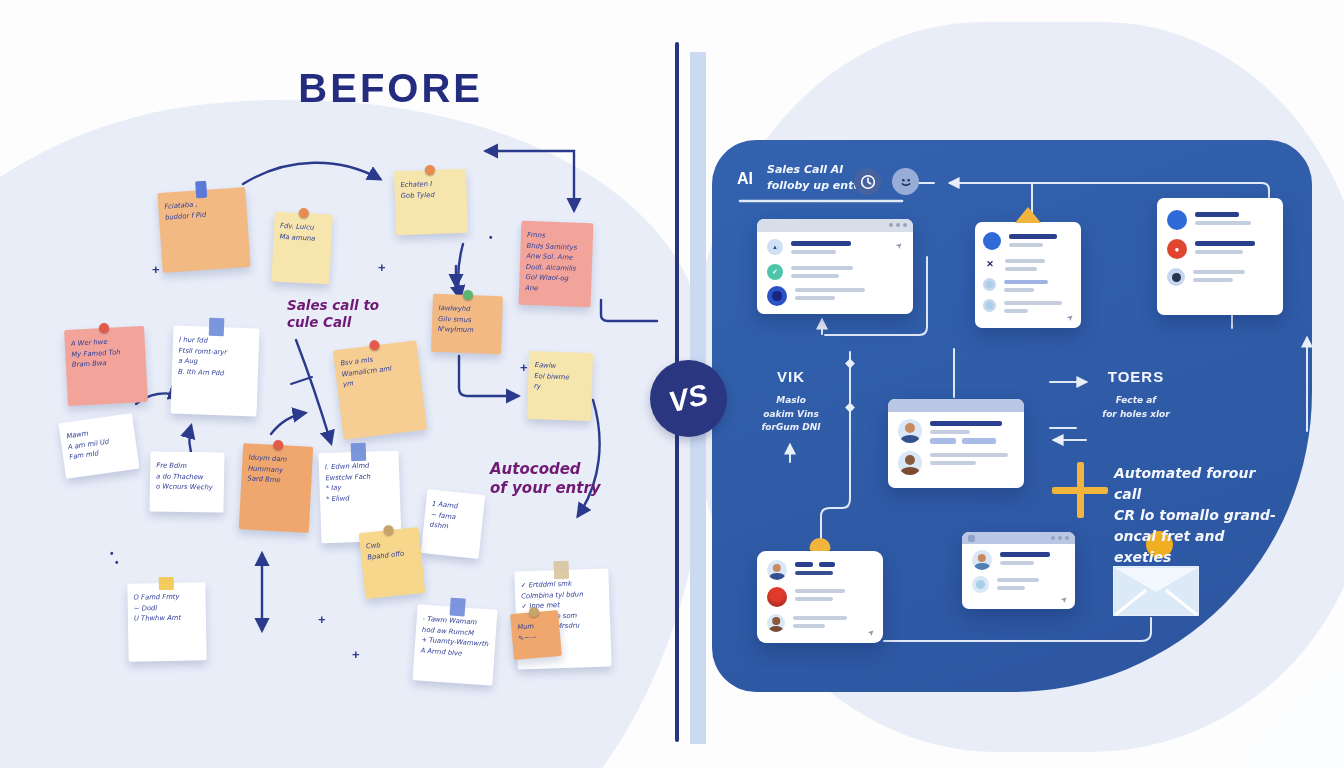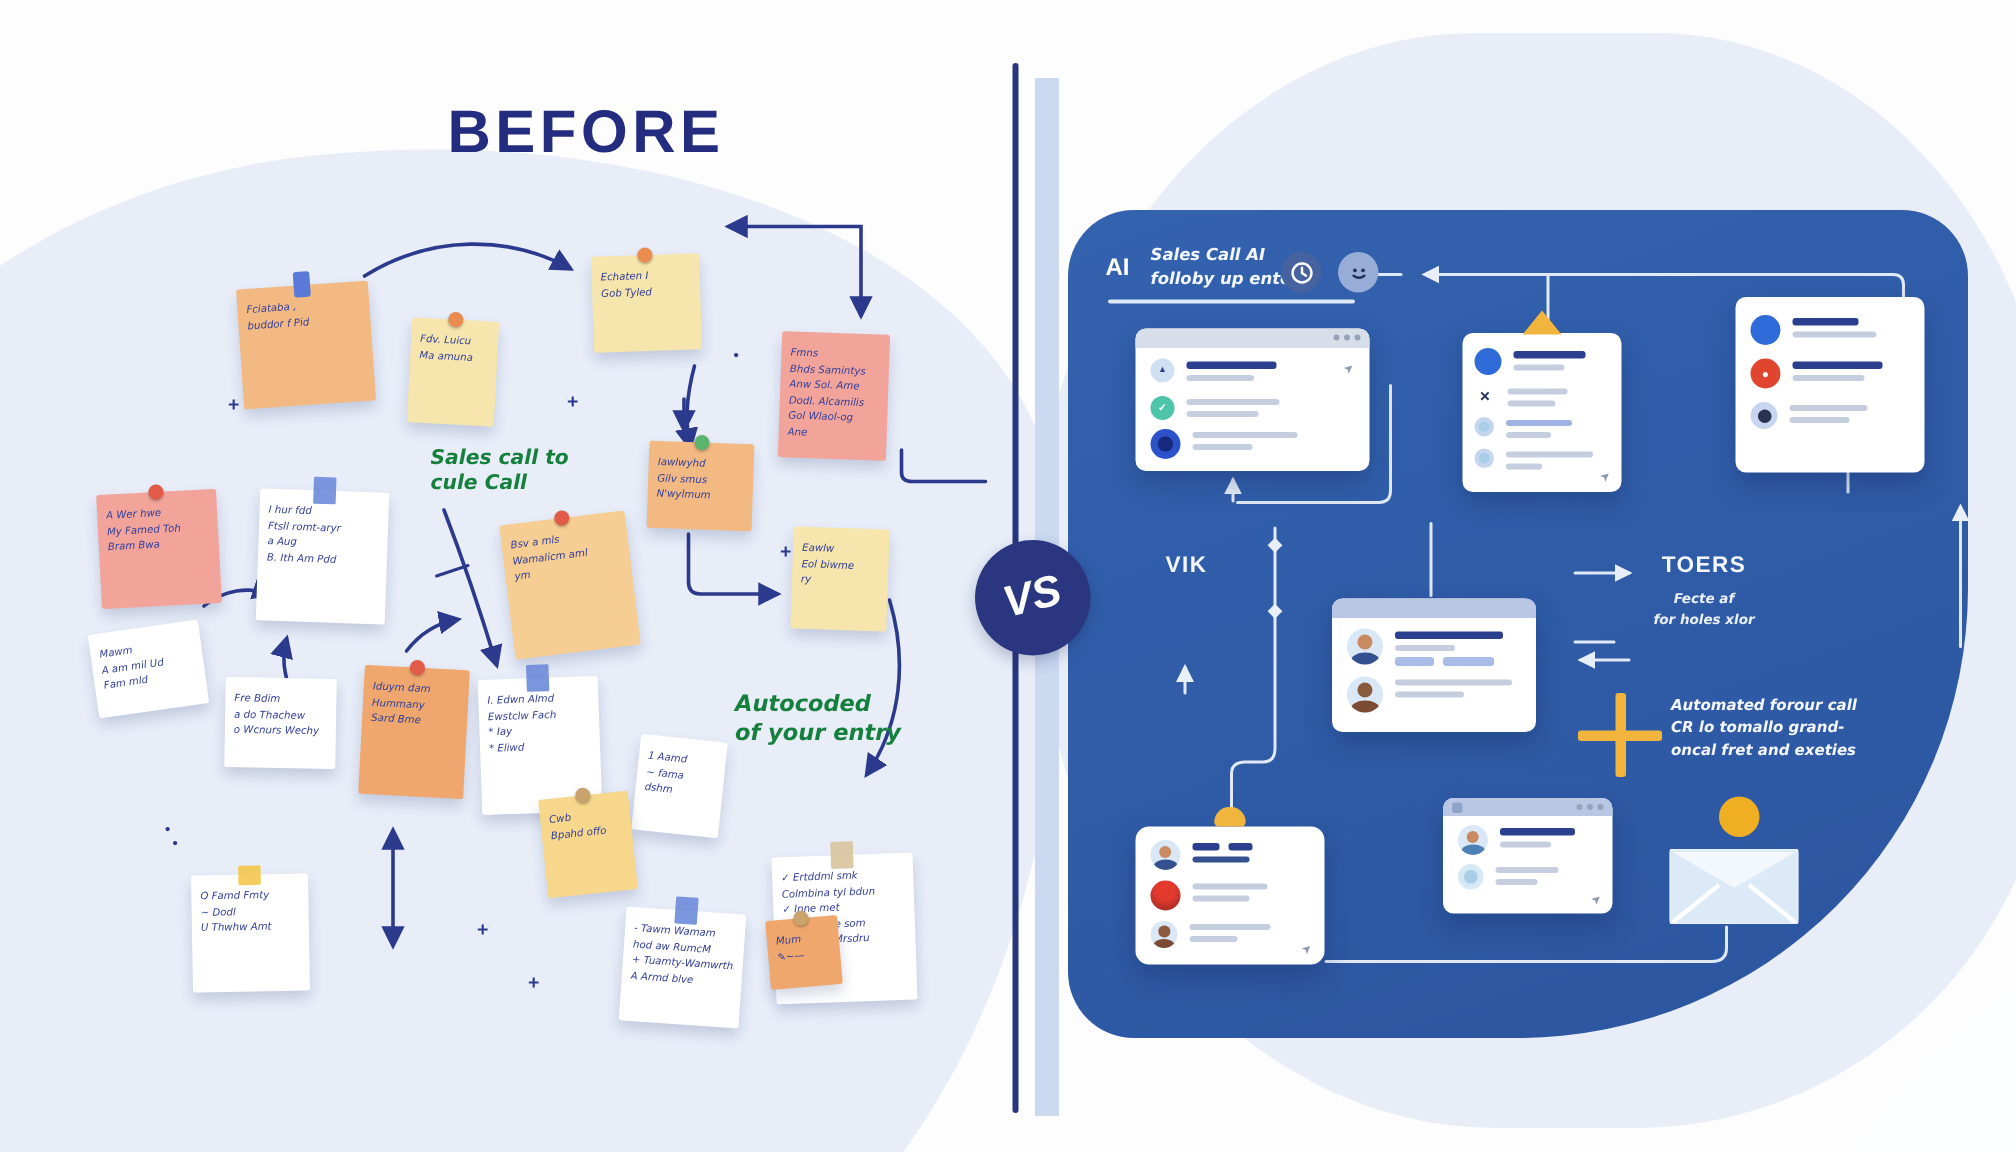--- a/index.html
+++ b/index.html
@@ -35,21 +35,21 @@
   .c-pink{background:#F2A49B;} .c-yellow{background:#F6D78C;} .c-orange2{background:#EFA76D;}
   .c-peach{background:#F6CD92;}
   .pin{position:absolute;top:-5px;left:50%;transform:translateX(-50%);}
   .pin-red,.pin-orange,.pin-green,.pin-tan{width:10px;height:10px;border-radius:50%;box-shadow:0 1px 2px rgba(0,0,0,.3);}
   .pin-red{background:#E25A48;} .pin-orange{background:#EA8B4F;}
   .pin-green{background:#5CB56E;} .pin-tan{background:#C8A36B;}
   .pin-blue{width:11px;height:17px;top:-9px;background:#5B79D6;border-radius:2px;}
   .tape-blue,.tape-tan,.tape-yellow{width:15px;height:18px;top:-9px;opacity:.9;border-radius:1px;}
   .tape-blue{background:#6E8BD9;} .tape-tan{background:#D8C49C;} .tape-yellow{background:#F4C64B;height:13px;top:-6px;}
   
-  .hand{position:absolute;z-index:6;color:#15803d;font-family:"DejaVu Sans",sans-serif;
+  .hand{position:absolute;z-index:6;color:#701a75;font-family:"DejaVu Sans",sans-serif;
     font-weight:bold;font-style:italic;line-height:1.25;}
   .hand-flow{left:287px;top:297px;font-size:13.5px;}
   .hand-auto{left:490px;top:460px;font-size:15px;}
   .mark{position:absolute;z-index:4;color:#2B3A8C;font-weight:bold;}
   .mark-plus{font-size:13px;} .mark-dot{font-size:10px;}
   
   .panel{position:absolute;left:712px;top:140px;width:600px;height:552px;z-index:3;
     background:linear-gradient(160deg,#3362AF 0%,#2C559F 100%);
     border-radius:44px 44px 300px 44px;}
   svg.wires{position:absolute;left:0;top:0;z-index:4;}
@@ -61,21 +61,21 @@
     display:flex;align-items:center;justify-content:center;}
   .ic-clock{left:854px;top:168px;background:#46639F;}
   .ic-assist{left:892px;top:168px;background:#97ACD6;}
   
   .nodelab{position:absolute;z-index:6;color:#F4F7FD;text-align:center;}
   .nodelab .t{font-weight:800;font-size:15px;letter-spacing:1px;}
   .nodelab .s{font-size:9px;line-height:1.5;margin-top:9px;font-family:"DejaVu Sans",sans-serif;font-style:italic;font-weight:bold;opacity:.95;}
   .lab-vik{left:736px;top:368px;width:110px;}
   .lab-toers{left:1086px;top:368px;width:100px;}
   .lab-crm{left:1176px;top:368px;width:92px;}
-  .plus-note{position:absolute;left:1114px;top:463px;z-index:6;color:#F4F7FD;font-size:10px;
+  .plus-note{position:absolute;left:1114px;top:463px;z-index:6;color:#F4F7FD;font-size:14px;
     line-height:1.5;font-family:"DejaVu Sans",sans-serif;font-style:italic;font-weight:bold;width:170px;}
   .bigplus{position:absolute;z-index:6;}
   .bigplus .h{position:absolute;left:1052px;top:487px;width:56px;height:7px;background:#F1B53D;border-radius:2px;}
   .bigplus .v{position:absolute;left:1077px;top:462px;width:7px;height:56px;background:#F1B53D;border-radius:2px;}
   
   .card{position:absolute;background:#fff;border-radius:7px;z-index:5;
     box-shadow:0 8px 18px rgba(15,35,90,.30);}
   .chead{height:13px;background:#D8DEE9;border-radius:7px 7px 0 0;position:relative;}
   .chead.peri{background:#B9C6E4;}
   .dots{position:absolute;right:6px;top:4px;display:flex;gap:3px;}
@@ -317,20 +317,25 @@
   <div class="circ-icon ic-assist">
     <svg width="18" height="18" viewBox="0 0 20 20">
         <circle cx="7" cy="8" r="1.4" fill="#23305E"></circle>
         <circle cx="13" cy="8" r="1.4" fill="#23305E"></circle>
         <path d="M6 12 Q10 15 14 12" stroke="#23305E" stroke-width="1.8" fill="none" stroke-linecap="round"></path>
       </svg>
   </div>
 
   <div class="nodelab lab-vik">
     <div class="t">VIK</div>
+    <div class="s">
+      <div>Maslo</div>
+      <div>oakim Vins</div>
+      <div>forGum DNI</div>
+    </div>
   </div>
   <div class="nodelab lab-toers">
     <div class="t">TOERS</div>
     <div class="s">
       <div>Fecte af</div>
       <div>for holes xlor</div>
     </div>
   </div>
 
   <div class="bigplus">

